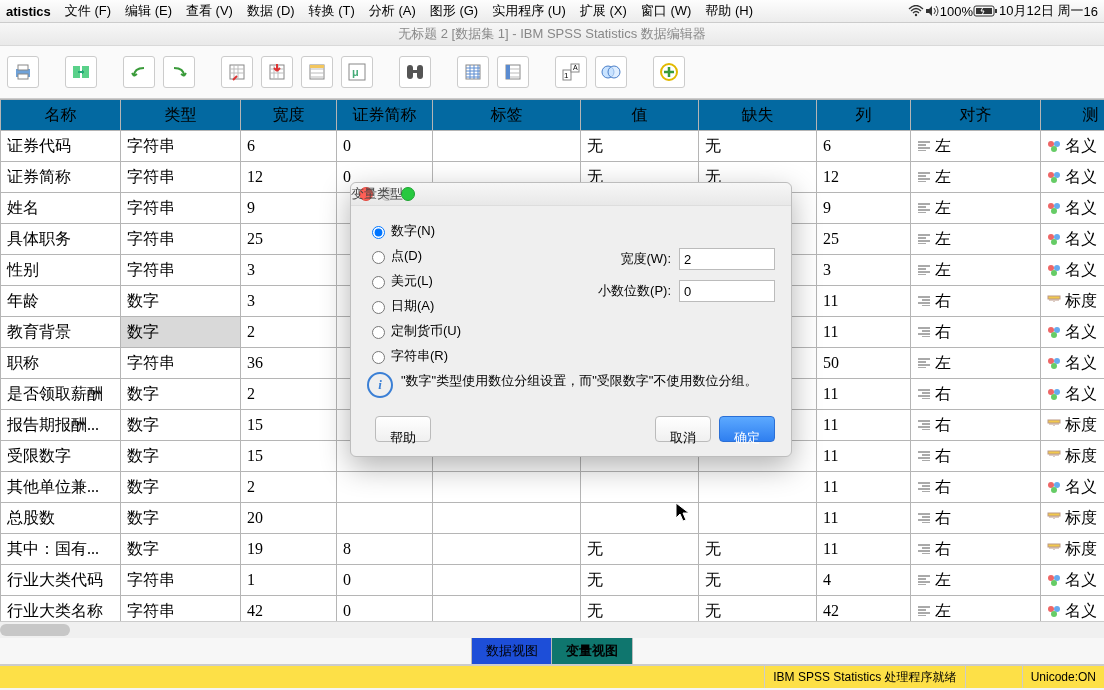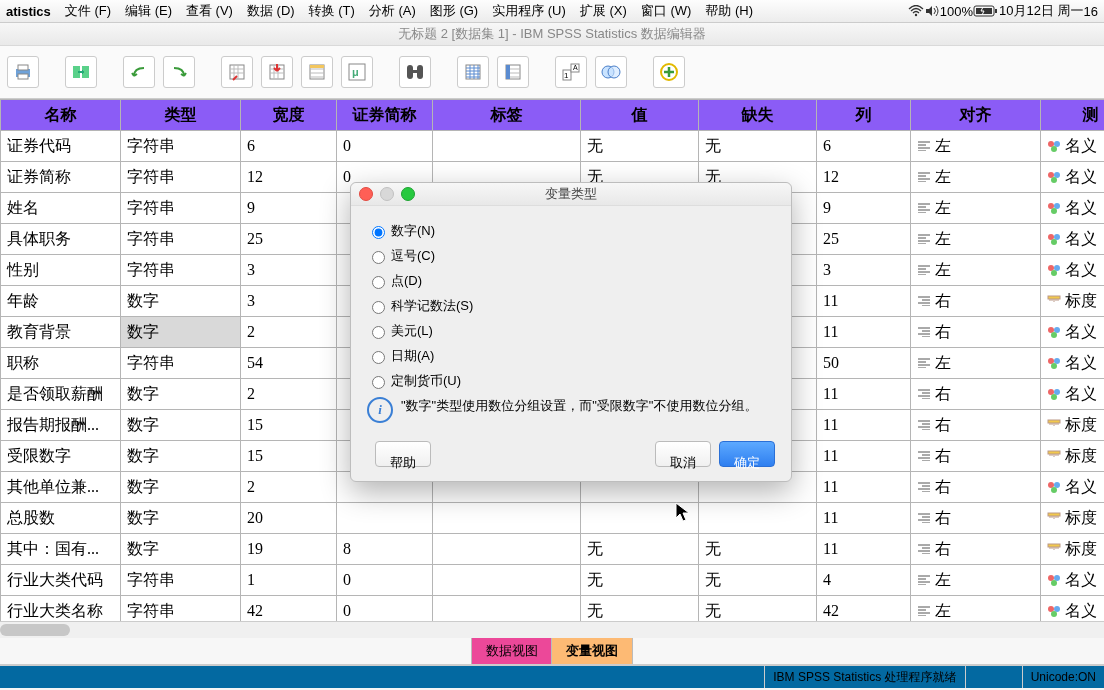--- a/index.html
+++ b/index.html
@@ -7,44 +7,44 @@
   .menubar .item{margin-right:14px;white-space:nowrap;text-align:right;}
   .menubar .spacer{flex:1;}
   .menubar .status{display:flex;align-items:center;gap:4px;}
   .titlebar{height:22px;background:linear-gradient(#f7f7f7,#e9e9e9);text-align:center;font-size:13px;color:#888;line-height:22px;border-bottom:1px solid #d9d9d9;}
   .toolbar{height:52px;background:#fafafa;border-bottom:1px solid #ccc;display:flex;align-items:center;padding:0 6px;gap:6px;}
   .tbtn{width:30px;height:30px;border:1px solid #ccc;border-radius:3px;background:#fff;display:flex;align-items:center;justify-content:center;margin:0 1px;}
   .tgap{width:12px;}
   .grid-wrap{position:relative;height:522px;overflow:hidden;background:#fff;}
   table{border-collapse:collapse;table-layout:fixed;width:1140px;}
   th,td{border:1px solid #b5b5b5;height:30px;padding:0 6px;text-align:left;font-size:16px;font-family:"Songti SC","SimSun",serif;white-space:nowrap;overflow:hidden;}
-  th{background:#8b5cf6;font-weight:bold;text-align:center;font-size:16px;}
+  th{background:#0369a1;font-weight:normal;text-align:center;font-size:16px;}
   .rowhdr{background:#fff;}
   .sel{background:#d9d9d9;}
   .align-cell,.meas-cell{display:flex;align-items:center;gap:4px;}
   .ic-align{width:14px;height:10px;display:inline-block;}
   .ic-align svg{display:block;}
   .ic-meas{width:14px;height:14px;display:inline-block;}
   .hscroll{height:16px;background:#f0f0f0;border-top:1px solid #ccc;position:relative;}
   .hscroll .thumb{position:absolute;left:0;top:2px;height:12px;width:70px;background:#c7c7c7;border-radius:6px;}
   .tabs{height:26px;background:#f7f7f7;display:flex;justify-content:center;align-items:flex-end;border-bottom:1px solid #ccc;}
-  .tab{border:1px solid #bbb;border-bottom:none;padding:4px 14px;font-size:13px;background:#ec4899;margin:0 -1px;}
-  .tab.active{background:#fdba74;font-weight:bold;}
-  .statusbar{height:22px;background:#0369a1;border-top:1px solid #ccc;display:flex;align-items:center;font-size:12px;}
+  .tab{border:1px solid #bbb;border-bottom:none;padding:4px 14px;font-size:13px;background:#1d4ed8;margin:0 -1px;}
+  .tab.active{background:#0f766e;font-weight:bold;}
+  .statusbar{height:22px;background:#fde047;border-top:1px solid #ccc;display:flex;align-items:center;font-size:12px;}
   .statusbar .flex{flex:1;}
   .statusbar .cell{border-left:1px solid #ccc;padding:0 8px;height:100%;display:flex;align-items:center;}
   
   .dialog{position:absolute;left:350px;top:182px;width:440px;background:#efefef;border:1px solid #bdbdbd;border-radius:6px;box-shadow:0 10px 30px rgba(0,0,0,.3);font-size:13px;}
   .dlg-title{height:22px;display:flex;align-items:center;position:relative;border-bottom:1px solid #ddd;background:linear-gradient(#f7f7f7,#e8e8e8);border-radius:6px 6px 0 0;}
   .traffic{display:flex;gap:7px;margin-left:8px;}
   .dot{width:12px;height:12px;border-radius:50%;}
   .dot.r{background:#ff5f56;border:1px solid #e24b41;}
   .dot.y{background:#d8d8d8;border:1px solid #c1c1c1;}
   .dot.g{background:#27c93f;border:1px solid #1fa333;}
-  .dlg-title .t{position:absolute;left:0;right:0;text-align:center;font-size:13px;color:#444;}
+  .dlg-title .t{position:absolute;left:0;right:0;text-align:left;font-size:13px;color:#444;}
   .dlg-body{padding:12px 16px 14px 16px;}
   .radio-col{float:left;width:55%;}
   .radio-row{display:flex;align-items:center;height:25px;font-size:13px;}
   .radio-row input{margin-right:6px;}
   .fields{float:right;width:44%;padding-top:30px;}
   .frow{display:flex;align-items:center;justify-content:flex-end;margin-bottom:10px;}
   .frow label{margin-right:8px;font-size:13px;}
   .frow input{width:86px;height:20px;border:1px solid #bbb;padding:0 4px;font-size:13px;}
   .info{clear:both;display:flex;align-items:flex-start;gap:8px;padding-top:4px;font-size:13px;}
   .info .ic{width:22px;height:22px;border:2px solid #3a7fd5;border-radius:50%;display:flex;align-items:center;justify-content:center;color:#3a7fd5;font-weight:bold;font-style:italic;font-family:Georgia,serif;}
@@ -456,21 +456,21 @@
                   <circle cx="10" cy="5" r="3" fill="#6ae"></circle>
                   <circle cx="7" cy="10" r="3" fill="#6c6"></circle>
                 </svg></span>
               <span>名义</span>
             </div>
           </td>
         </tr>
         <tr>
           <td class="rowhdr">职称</td>
           <td>字符串</td>
-          <td>54</td>
+          <td>36</td>
           <td></td>
           <td></td>
           <td></td>
           <td></td>
           <td>50</td>
           <td>
             <div class="align-cell">
               <span class="ic-align">
                 <svg width="14" height="10">
     <line x1="1" y1="1" x2="13" y2="1" stroke="#555"></line>
@@ -783,43 +783,49 @@
     <div class="t">变量类型</div>
   </div>
   <div class="dlg-body">
     <div class="radio-col" id="radio-col">
         <div class="radio-row">
           <input type="radio" name="vtype" checked="" style="">
           <span>数字(N)</span>
         </div>
         <div class="radio-row">
           <input type="radio" name="vtype" style="">
-          <span>逗号(C)</span>
-        </div>
-        <div class="radio-row">
-          <input type="radio" name="vtype" style="">
           <span>点(D)</span>
-        </div>
-        <div class="radio-row">
-          <input type="radio" name="vtype" style="">
-          <span>科学记数法(S)</span>
         </div>
         <div class="radio-row">
           <input type="radio" name="vtype" style="">
           <span>美元(L)</span>
         </div>
         <div class="radio-row">
           <input type="radio" name="vtype" style="">
           <span>日期(A)</span>
         </div>
         <div class="radio-row">
           <input type="radio" name="vtype" style="">
           <span>定制货币(U)</span>
         </div>
+        <div class="radio-row">
+          <input type="radio" name="vtype" style="">
+          <span>字符串(R)</span>
+        </div>
       </div>
+    <div class="fields">
+      <div class="frow">
+        <label>宽度(W):</label>
+        <input type="text" value="2" style="">
+      </div>
+      <div class="frow">
+        <label>小数位数(P):</label>
+        <input type="text" value="0" style="">
+      </div>
+    </div>
     <div class="info">
       <div class="ic">i</div>
       <div>"数字"类型使用数位分组设置，而"受限数字"不使用数位分组。</div>
     </div>
     <div class="dlg-btns">
       <button class="btn">帮助</button>
       <span class="flex"></span>
       <button class="btn">取消</button>
       <button class="btn primary">确定</button>
     </div>

